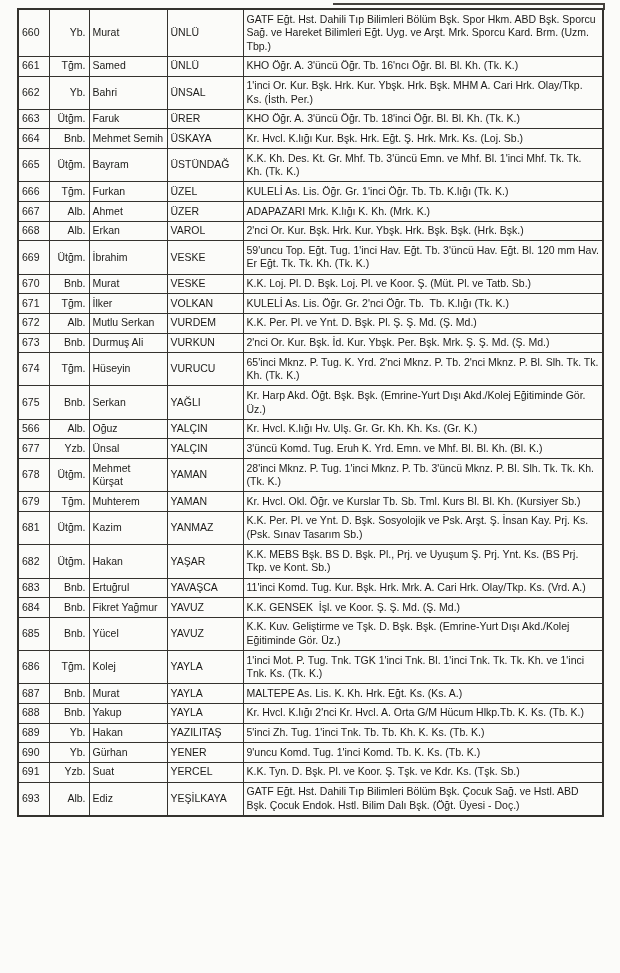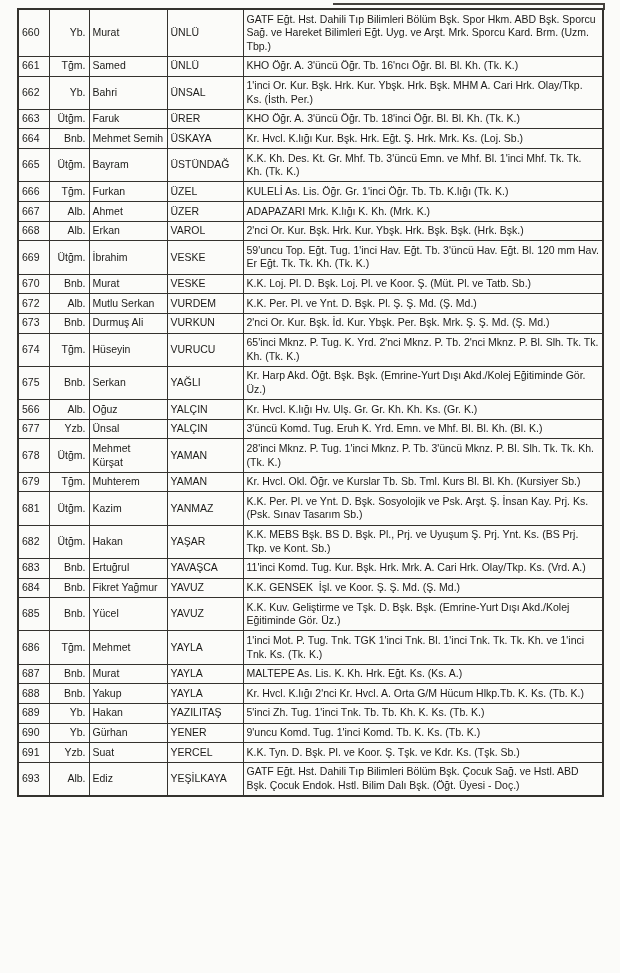--- a/index.html
+++ b/index.html
@@ -149,20 +149,27 @@
     <td class="c-assign">59'uncu Top. Eğt. Tug. 1'inci Hav. Eğt. Tb. 3'üncü Hav. Eğt. Bl. 120 mm Hav. Er Eğt. Tk. Tk. Kh. (Tk. K.)</td>
   </tr>
         <tr>
     <td class="c-no">670</td>
     <td class="c-rank">Bnb.</td>
     <td class="c-first">Murat</td>
     <td class="c-last">VESKE</td>
     <td class="c-assign">K.K. Loj. Pl. D. Bşk. Loj. Pl. ve Koor. Ş. (Müt. Pl. ve Tatb. Sb.)</td>
   </tr>
         <tr>
+    <td class="c-no">671</td>
+    <td class="c-rank">Tğm.</td>
+    <td class="c-first">İlker</td>
+    <td class="c-last">VOLKAN</td>
+    <td class="c-assign">KULELİ As. Lis. Öğr. Gr. 2'nci Öğr. Tb.  Tb. K.lığı (Tk. K.)</td>
+  </tr>
+        <tr>
     <td class="c-no">672</td>
     <td class="c-rank">Alb.</td>
     <td class="c-first">Mutlu Serkan</td>
     <td class="c-last">VURDEM</td>
     <td class="c-assign">K.K. Per. Pl. ve Ynt. D. Bşk. Pl. Ş. Ş. Md. (Ş. Md.)</td>
   </tr>
         <tr>
     <td class="c-no">673</td>
     <td class="c-rank">Bnb.</td>
     <td class="c-first">Durmuş Ali</td>
@@ -242,21 +249,21 @@
         <tr>
     <td class="c-no">685</td>
     <td class="c-rank">Bnb.</td>
     <td class="c-first">Yücel</td>
     <td class="c-last">YAVUZ</td>
     <td class="c-assign">K.K. Kuv. Geliştirme ve Tşk. D. Bşk. Bşk. (Emrine-Yurt Dışı Akd./Kolej Eğitiminde Gör. Üz.)</td>
   </tr>
         <tr>
     <td class="c-no">686</td>
     <td class="c-rank">Tğm.</td>
-    <td class="c-first">Mehmet</td>
+    <td class="c-first">Kolej</td>
     <td class="c-last">YAYLA</td>
     <td class="c-assign">1'inci Mot. P. Tug. Tnk. TGK 1'inci Tnk. Bl. 1'inci Tnk. Tk. Tk. Kh. ve 1'inci Tnk. Ks. (Tk. K.)</td>
   </tr>
         <tr>
     <td class="c-no">687</td>
     <td class="c-rank">Bnb.</td>
     <td class="c-first">Murat</td>
     <td class="c-last">YAYLA</td>
     <td class="c-assign">MALTEPE As. Lis. K. Kh. Hrk. Eğt. Ks. (Ks. A.)</td>
   </tr>

